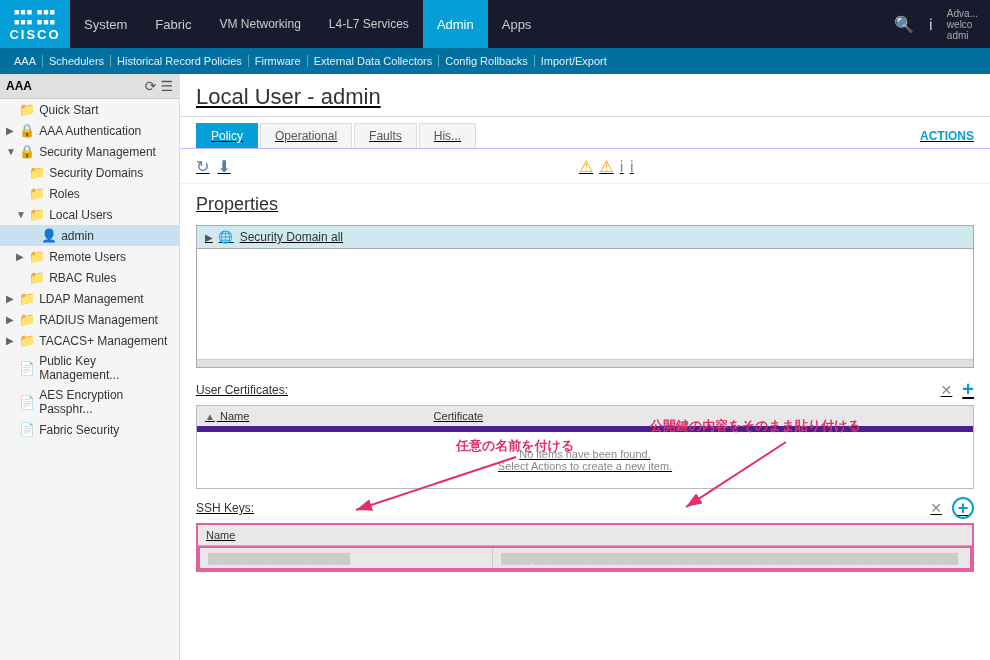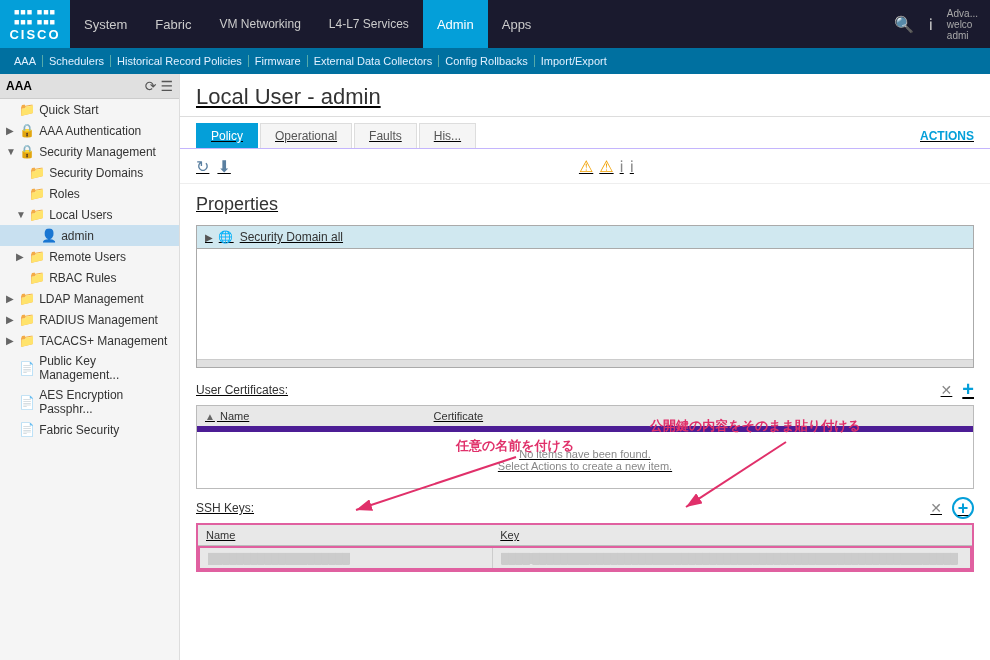--- a/index.html
+++ b/index.html
@@ -336,23 +336,20 @@
             <div class="ssh-actions">
               <span style="color:#888; cursor:pointer; font-size:14px;">✕</span>
               <div class="circle-add-btn">+</div>
             </div>
           </div>
           <div class="ssh-table">
             <div class="ssh-table-header">
               <div class="ssh-col name" style="min-width:200px; padding:4px 8px; font-size:11px; color:#333;">
                 <span>Name</span>
               </div>
-              <div class="ssh-col key" style="flex:1; padding:4px 8px; font-size:11px; color:#333;">
-                <span>Key</span>
-              </div>
             </div>
             <div class="ssh-row" style="display:flex; background:#fff8f0; border: 2px solid #e060a0;">
               <div class="ssh-cell name" style="min-width:200px; padding:4px 8px; font-size:11px; color:#bbb; background: #e8e8e8; border-right:1px solid #ccc;">
                 <span style="background:#ccc; color:#ccc; font-size:10px;">████████████████████</span>
               </div>
               <div class="ssh-cell key" style="flex:1; padding:4px 8px; font-size:11px; color:#bbb; background:#e8e8e8;">
                 <span style="background:#ccc; color:#ccc; font-size:10px;">████ ████████████████████████████████████████████████████████████</span>
               </div>
             </div>
           </div>

